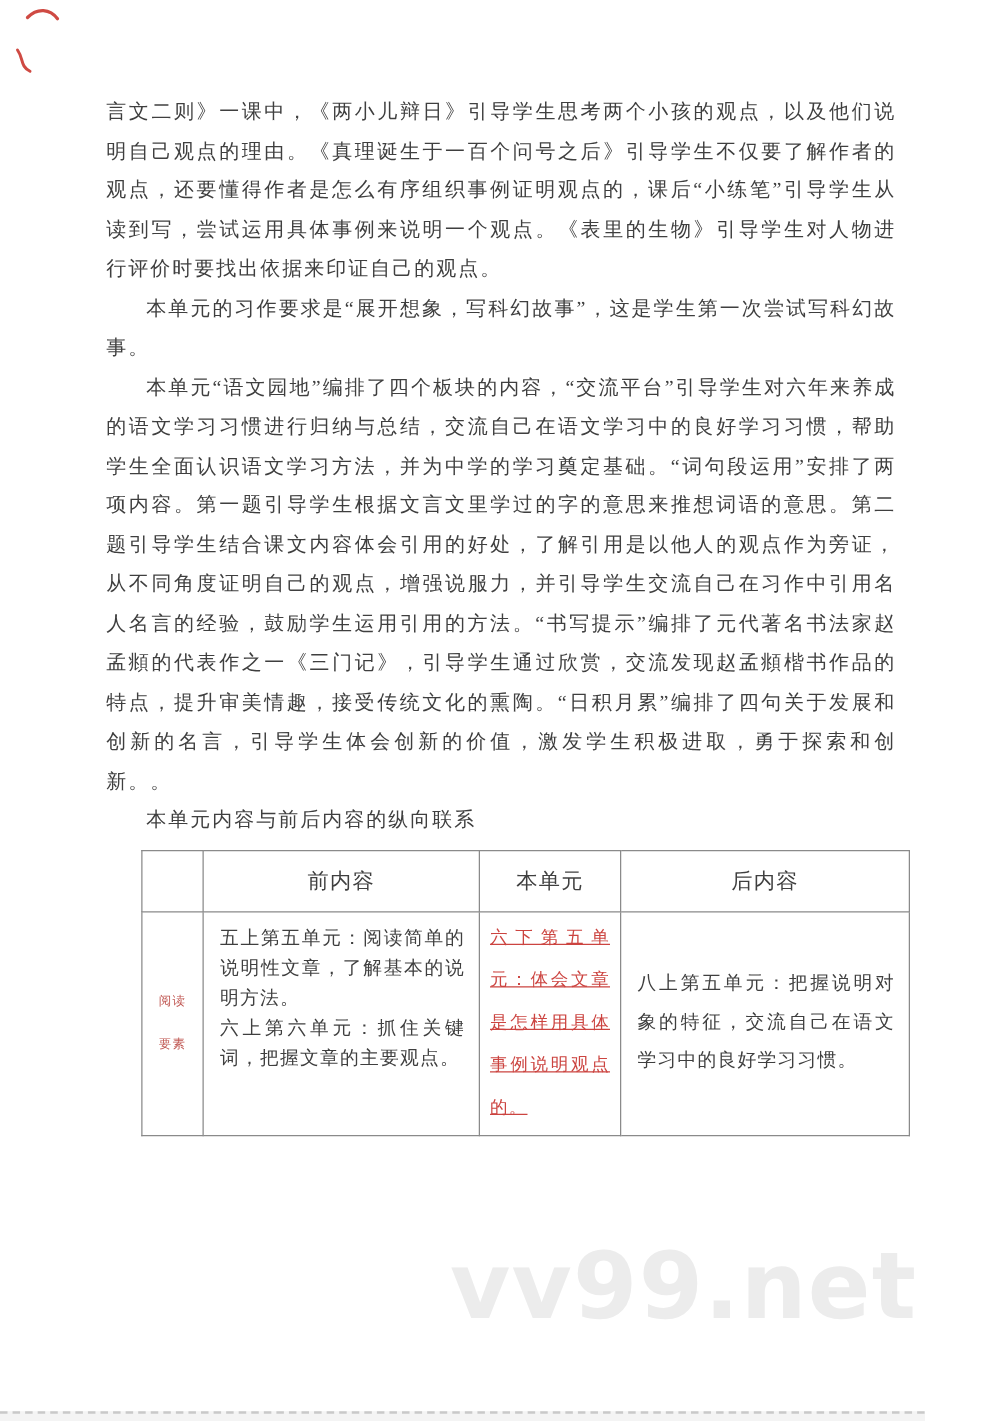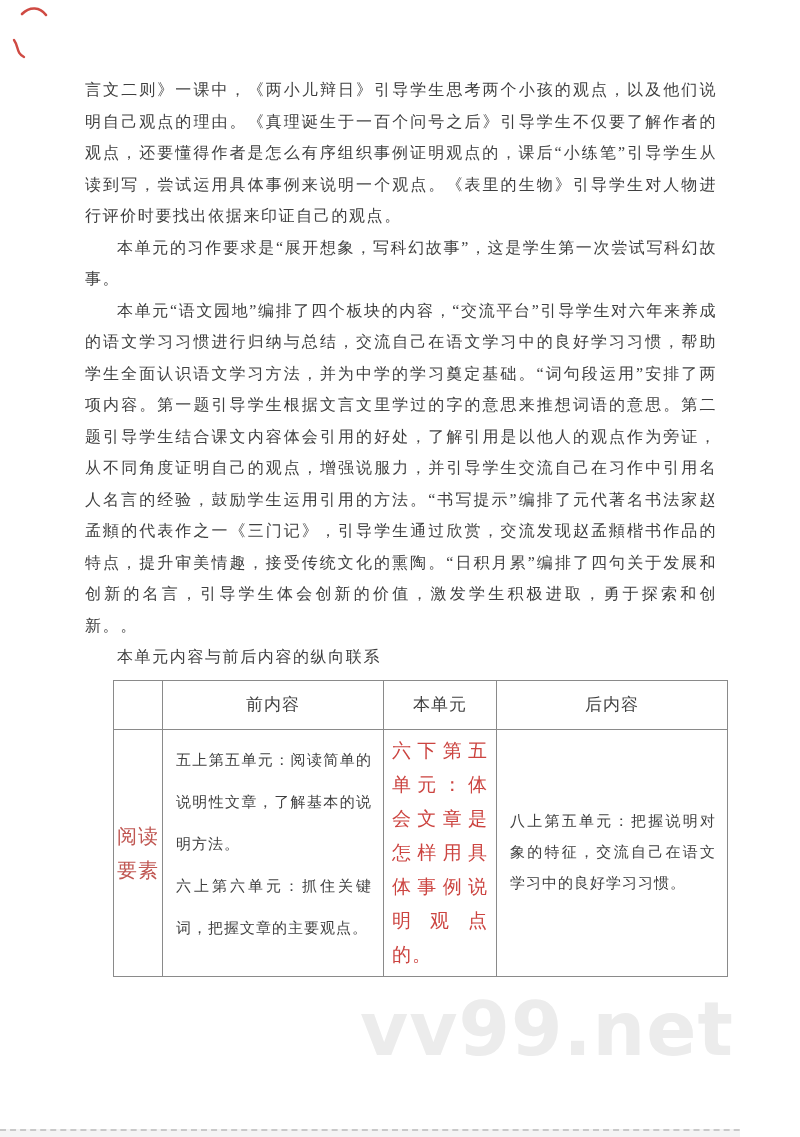--- a/index.html
+++ b/index.html
@@ -47,37 +47,38 @@
     vertical-align:middle;
     font-size:17px;
   }
   .rel-table tbody td{height:162px;}
   .cell-label{
     color:#c05752;
     text-align:center;
     vertical-align:middle;
     white-space:pre-line;
     line-height:34px;
-    font-size:20px;
+    font-size:10px;
   }
   .cell-prev{
     vertical-align:top;
     padding:9px 11px 6px 13px;
-    line-height:42px;
+    line-height:24px;
     white-space:pre-line;
     text-align:justify;
   }
   .cell-current{
     vertical-align:middle;
     padding:4px 8px;
     line-height:34px;
     color:#cc4440;
     text-align:justify;
     text-align-last:left;
-    font-size:19px;
+    font-size:14px;
+    text-decoration:underline;
   }
   .cell-next{
     vertical-align:middle;
     padding:4px 11px 4px 13px;
     line-height:31px;
     text-align:justify;
   }
   
   .watermark{
     position:absolute;

